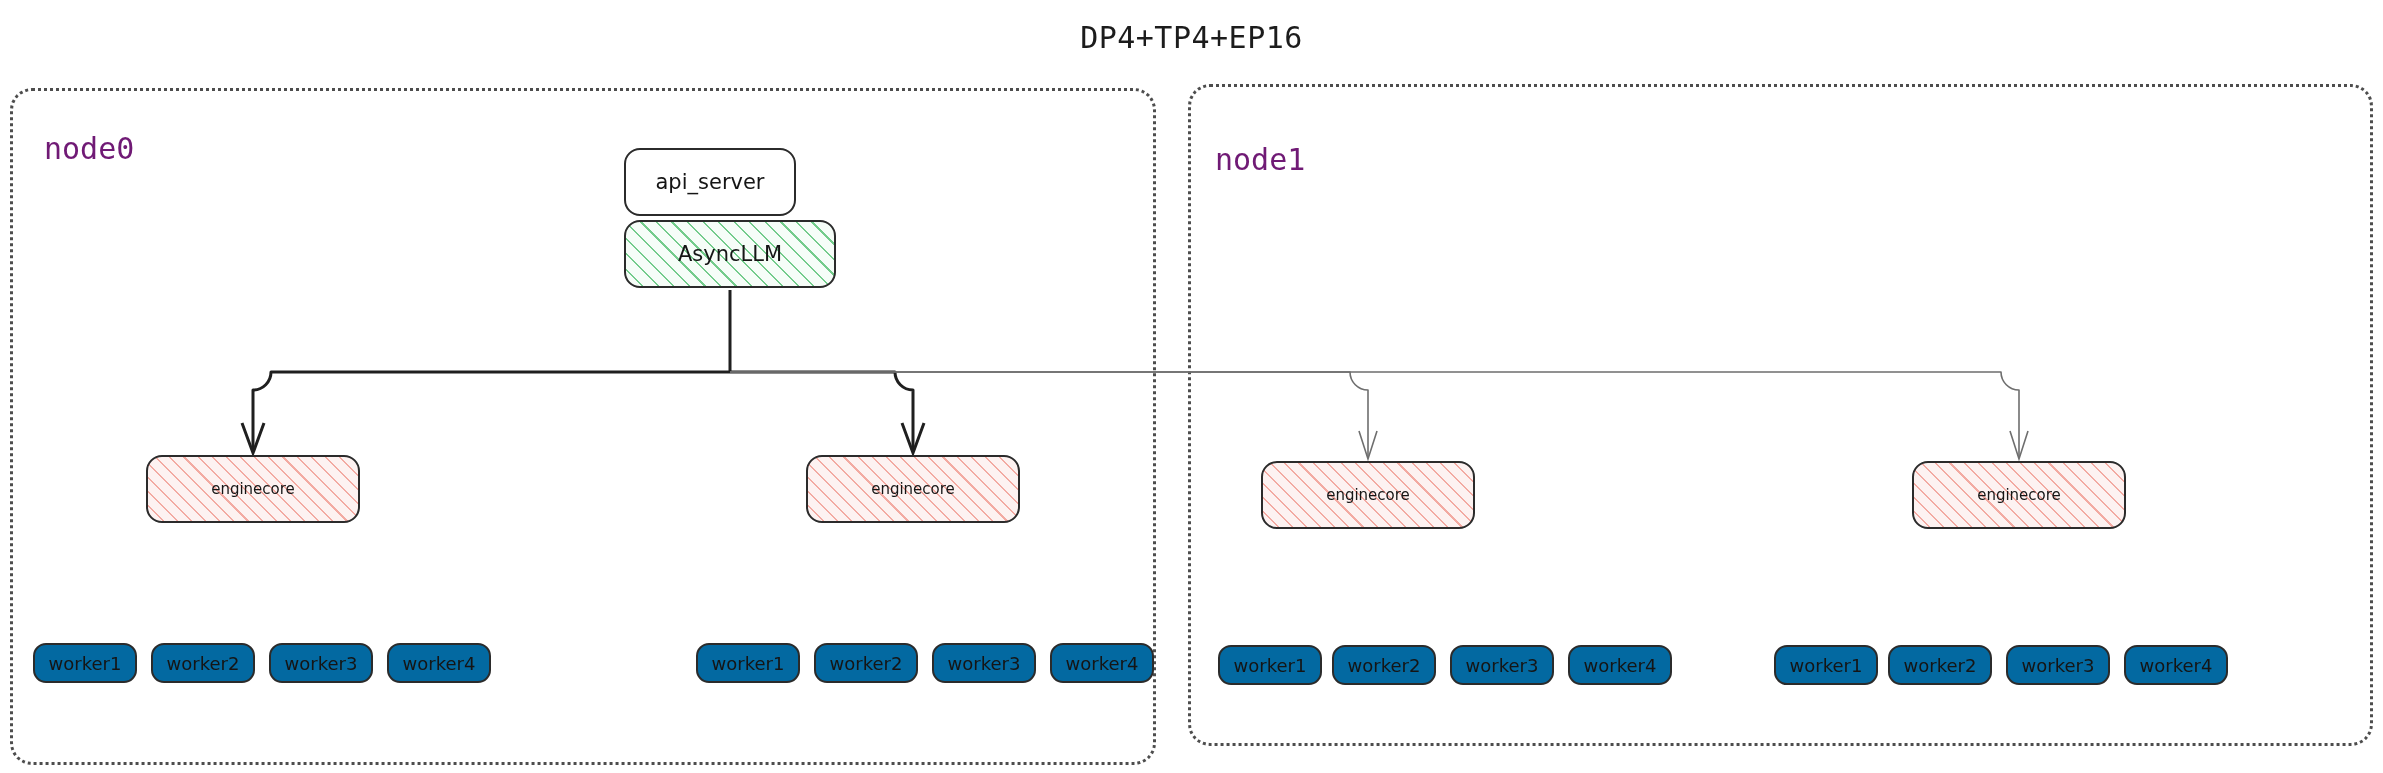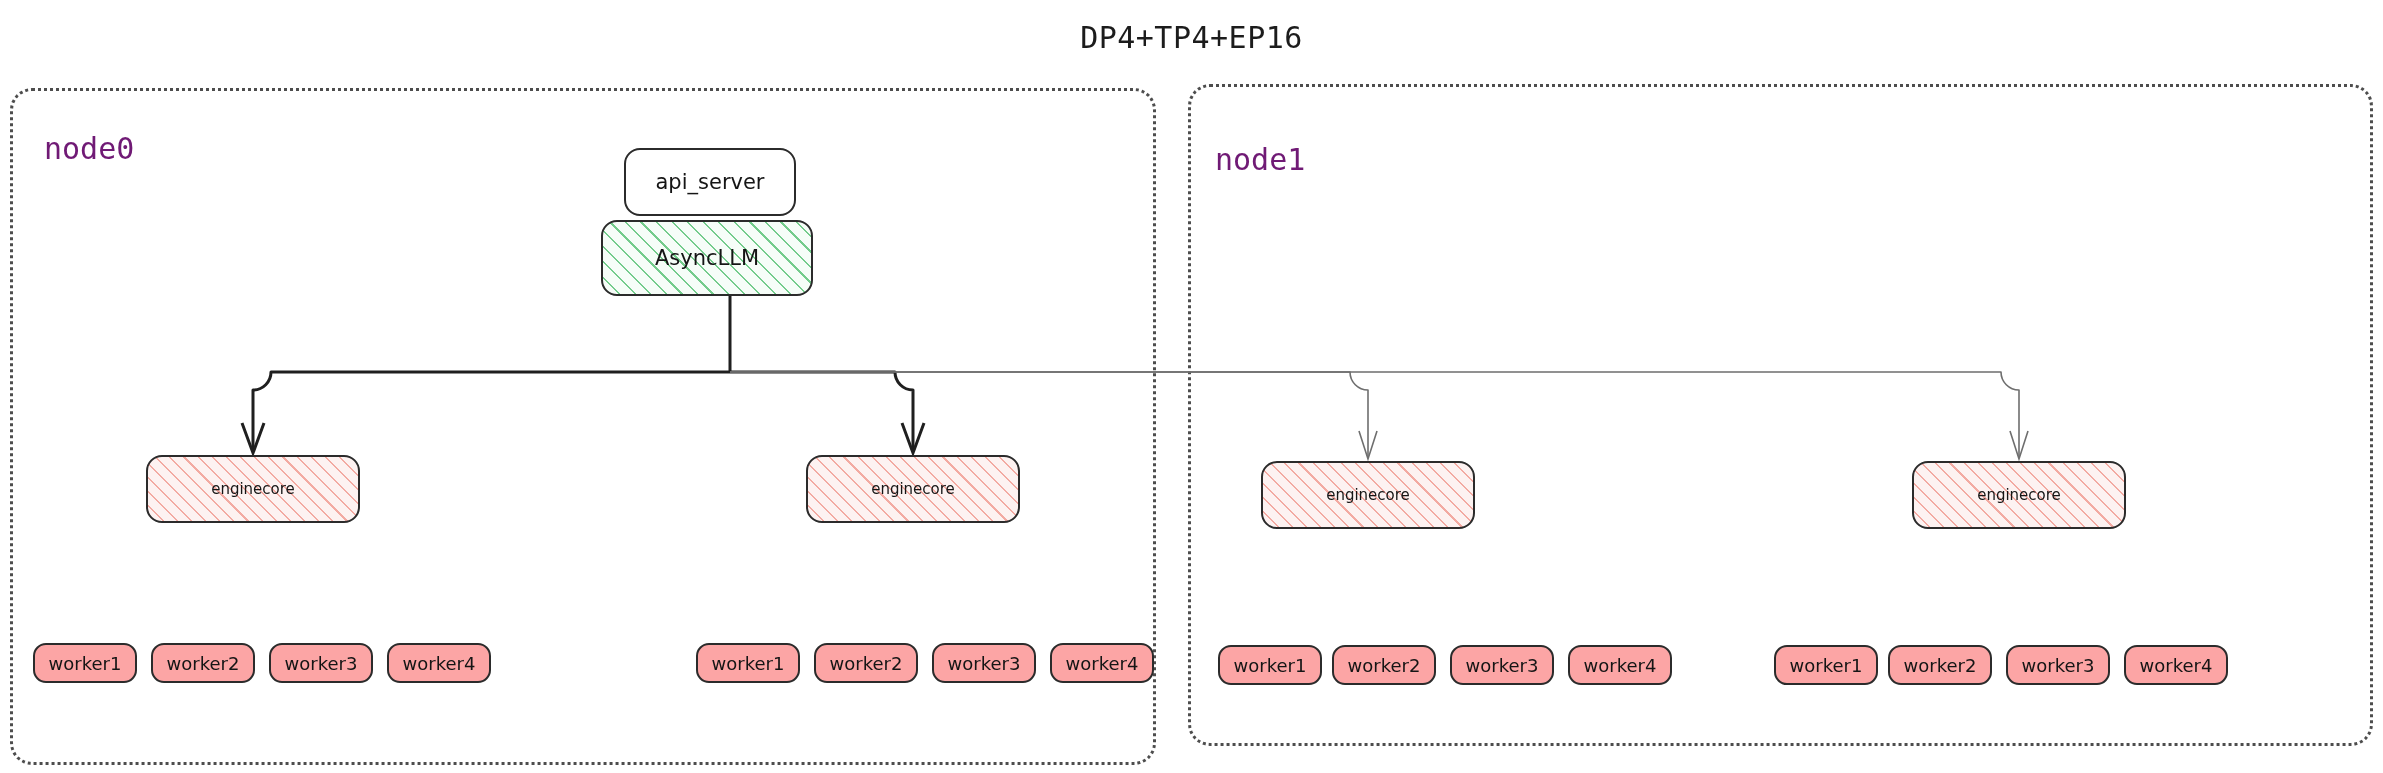--- a/index.html
+++ b/index.html
@@ -95,21 +95,21 @@
         rgba(240, 150, 140, 0.78) 1.5px,
         rgba(255, 255, 255, 0) 1.5px,
         rgba(255, 255, 255, 0) 10px
     );
   }
 
   .worker {
     font-size: 18px;
     border-radius: 13px;
     border-width: 2.4px;
-    background: #fca5a5;
+    background: #0369a1;
   }
 
   
   #connectors {
     position: absolute;
     left: 0;
     top: 0;
     width: 2383px;
     height: 773px;
     pointer-events: none;
@@ -136,21 +136,21 @@
       <path d="M 730 372 L 895 372 A 18 18 0 0 0 913 390 L 913 451" fill="none" stroke="#1f1f1f" stroke-width="3" stroke-linecap="butt" stroke-linejoin="round"></path>
       <path d="M 902 423 L 913 453 L 924 423" fill="none" stroke="#1f1f1f" stroke-width="3" stroke-linecap="butt" stroke-linejoin="miter"></path>
       <path d="M 730 372 L 1350 372 A 18 18 0 0 0 1368 390 L 1368 457" fill="none" stroke="#6e6e6e" stroke-width="1.6" stroke-linecap="butt" stroke-linejoin="round"></path>
       <path d="M 1359 431 L 1368 459 L 1377 431" fill="none" stroke="#6e6e6e" stroke-width="1.6" stroke-linecap="butt" stroke-linejoin="miter"></path>
       <path d="M 730 372 L 2001 372 A 18 18 0 0 0 2019 390 L 2019 457" fill="none" stroke="#6e6e6e" stroke-width="1.6" stroke-linecap="butt" stroke-linejoin="round"></path>
       <path d="M 2010 431 L 2019 459 L 2028 431" fill="none" stroke="#6e6e6e" stroke-width="1.6" stroke-linecap="butt" stroke-linejoin="miter"></path>
     </svg>
 
   <div id="boxes-layer">
       <div class="rbox api-server" style="left: 624px; top: 148px; width: 172px; height: 68px;">api_server</div>
-      <div class="rbox asyncllm" style="left: 601px; top: 220px; width: 212px; height: 76px;">AsyncLLM</div>
+      <div class="rbox asyncllm" style="left: 624px; top: 220px; width: 212px; height: 68px;">AsyncLLM</div>
       <div class="rbox enginecore" style="left: 146px; top: 455px; width: 214px; height: 68px;">enginecore</div>
       <div class="rbox enginecore" style="left: 806px; top: 455px; width: 214px; height: 68px;">enginecore</div>
       <div class="rbox enginecore" style="left: 1261px; top: 461px; width: 214px; height: 68px;">enginecore</div>
       <div class="rbox enginecore" style="left: 1912px; top: 461px; width: 214px; height: 68px;">enginecore</div>
       <div class="rbox worker" style="left: 33px; top: 643px; width: 104px; height: 40px;">worker1</div>
       <div class="rbox worker" style="left: 151px; top: 643px; width: 104px; height: 40px;">worker2</div>
       <div class="rbox worker" style="left: 269px; top: 643px; width: 104px; height: 40px;">worker3</div>
       <div class="rbox worker" style="left: 387px; top: 643px; width: 104px; height: 40px;">worker4</div>
       <div class="rbox worker" style="left: 696px; top: 643px; width: 104px; height: 40px;">worker1</div>
       <div class="rbox worker" style="left: 814px; top: 643px; width: 104px; height: 40px;">worker2</div>

